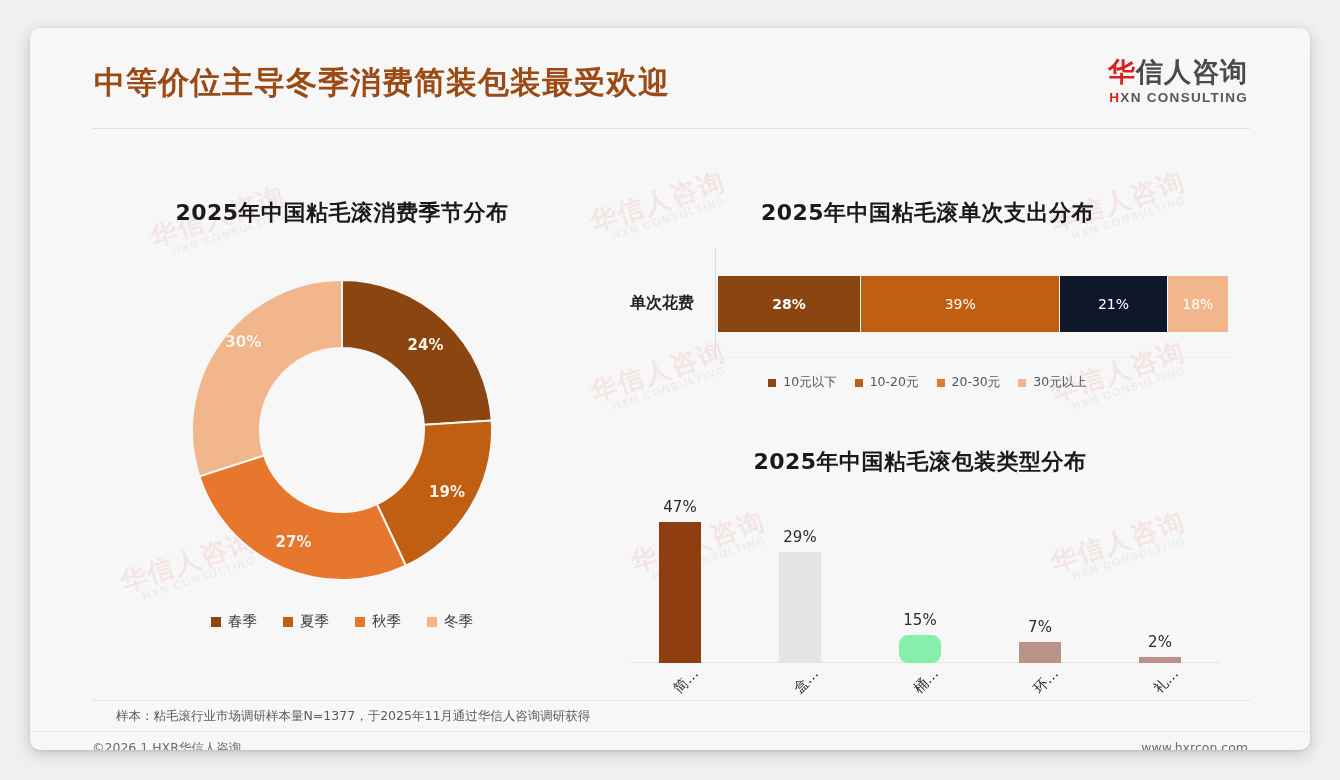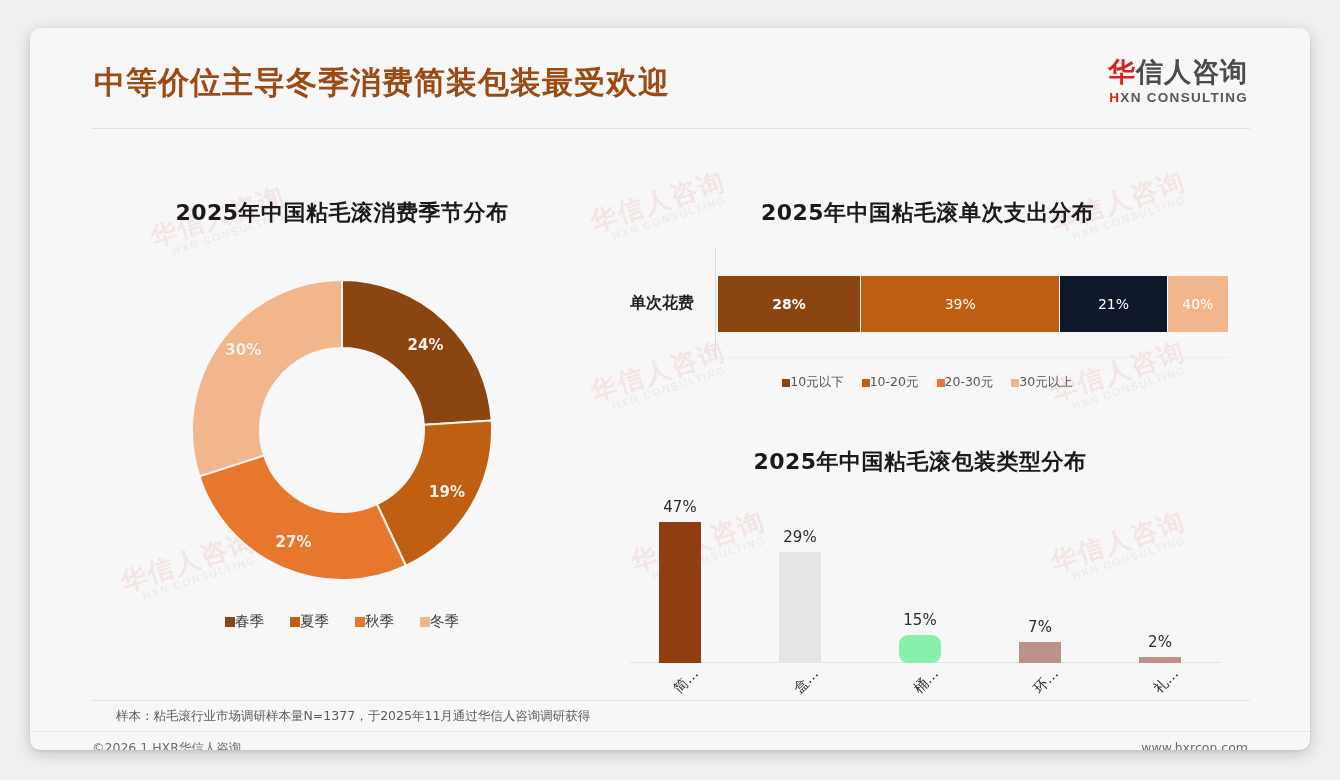--- a/index.html
+++ b/index.html
@@ -148,20 +148,21 @@
   .legend {
     display: flex;
     justify-content: center;
     align-items: center;
     gap: 26px;
     margin-top: 22px;
   }
   .legend-item {
     display: flex;
     align-items: center;
+    gap: 7px;
     font-size: 14.5px;
     color: #3a3a3a;
     font-family: "DejaVu Sans", sans-serif;
   }
   .legend-swatch {
     width: 10px;
     height: 10px;
     display: inline-block;
   }
 
@@ -395,21 +396,21 @@
         <g id="donut-slices">
             <path d="M 160 10 A 150 150 0 0 1 309.70400926424077 150.58142207060297 L 241.8381917311183 154.8511773985963 A 82 82 0 0 0 160 78 Z" fill="#8a4510" stroke="#f7f7f7" stroke-width="2"></path>
             <path d="M 309.70400926424077 150.58142207060297 A 150 150 0 0 1 223.86689373476094 295.72405786990294 L 194.91390190833596 234.19581830221358 A 82 82 0 0 0 241.8381917311183 154.8511773985963 Z" fill="#c05f12" stroke="#f7f7f7" stroke-width="2"></path>
             <path d="M 223.86689373476094 295.72405786990294 A 150 150 0 0 1 17.341522555726982 206.35254915624213 L 82.01336566379742 185.3393935387457 A 82 82 0 0 0 194.91390190833596 234.19581830221358 Z" fill="#e8772e" stroke="#f7f7f7" stroke-width="2"></path>
             <path d="M 17.341522555726982 206.35254915624213 A 150 150 0 0 1 159.99999999999997 10 L 159.99999999999997 78 A 82 82 0 0 0 82.01336566379742 185.3393935387457 Z" fill="#f2b68d" stroke="#f7f7f7" stroke-width="2"></path>
           </g>
       </svg>
       <div class="donut-label" id="dl0" style="left: 243.515px; top: 75px;">24%</div>
       <div class="donut-label" id="dl1" style="left: 265.011px; top: 222.103px;">19%</div>
       <div class="donut-label" id="dl2" style="left: 111.548px; top: 271.966px;">27%</div>
-      <div class="donut-label" id="dl3" style="left: 61.2999px; top: 80px;">30%</div>
+      <div class="donut-label" id="dl3" style="left: 61.2999px; top: 72px;">30%</div>
     </div>
     <div class="legend">
       <div class="legend-item">
         <span class="legend-swatch" id="ls0" style="background: rgb(138, 69, 16);"></span>
         <span>春季</span>
       </div>
       <div class="legend-item">
         <span class="legend-swatch" id="ls1" style="background: rgb(192, 95, 18);"></span>
         <span>夏季</span>
       </div>
@@ -425,21 +426,21 @@
   </div>
 
   <div class="panel-stacked">
     <div class="chart-title stacked-title">2025年中国粘毛滚单次支出分布</div>
     <div class="stacked-plot">
       <div class="stacked-cat">单次花费</div>
       <div class="stacked-bar">
         <div class="stacked-seg first" id="sg0" style="width: 28%; background: rgb(138, 69, 16);">28%</div>
         <div class="stacked-seg" id="sg1" style="width: 39%; background: rgb(192, 95, 18);">39%</div>
         <div class="stacked-seg" id="sg2" style="width: 21%; background: #0f172a;">21%</div>
-        <div class="stacked-seg" id="sg3" style="width: 12%; background: rgb(242, 182, 141);">40%</div>
+        <div class="stacked-seg" id="sg3" style="width: 12%; background: rgb(242, 182, 141);">18%</div>
       </div>
     </div>
     <div class="legend legend-stacked">
       <div class="legend-item">
         <span class="legend-swatch" id="sls0" style="background: rgb(138, 69, 16);"></span>
         <span>10元以下</span>
       </div>
       <div class="legend-item">
         <span class="legend-swatch" id="sls1" style="background: rgb(192, 95, 18);"></span>
         <span>10-20元</span>

